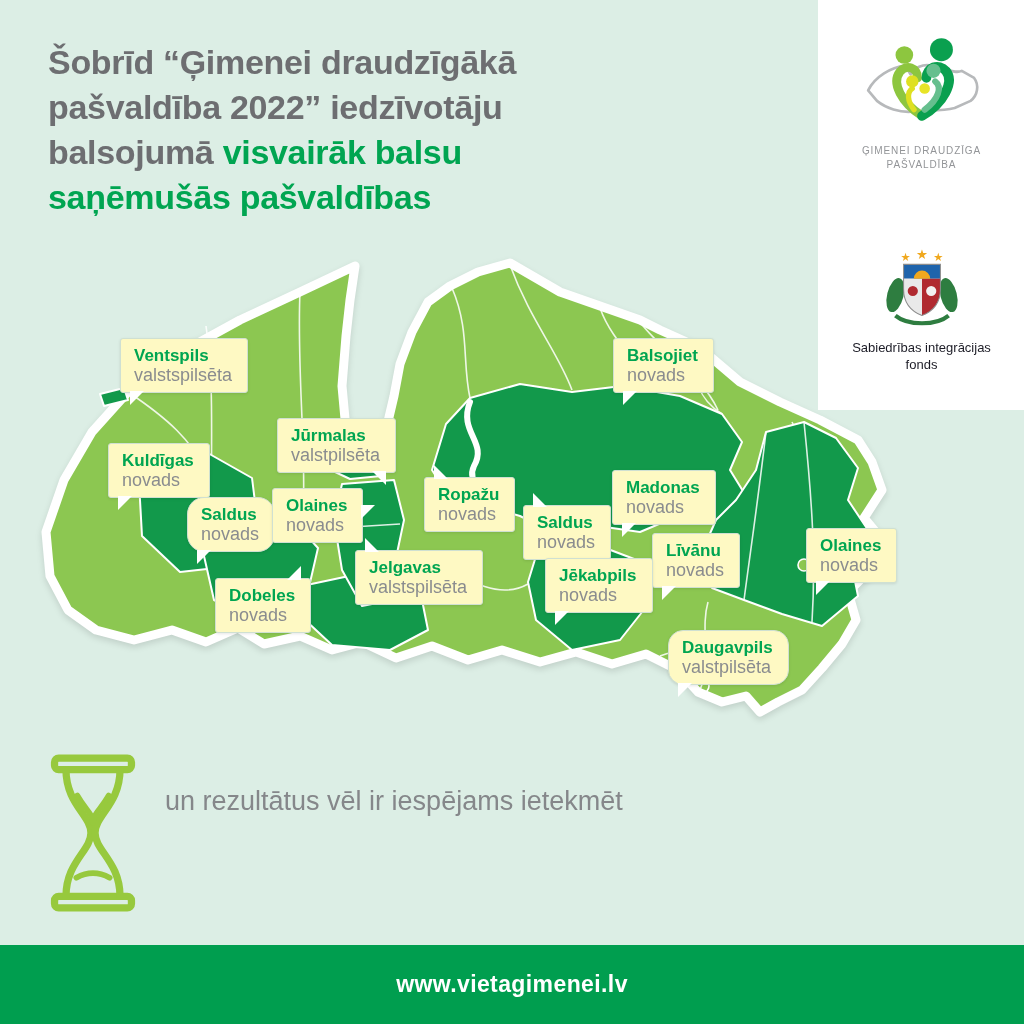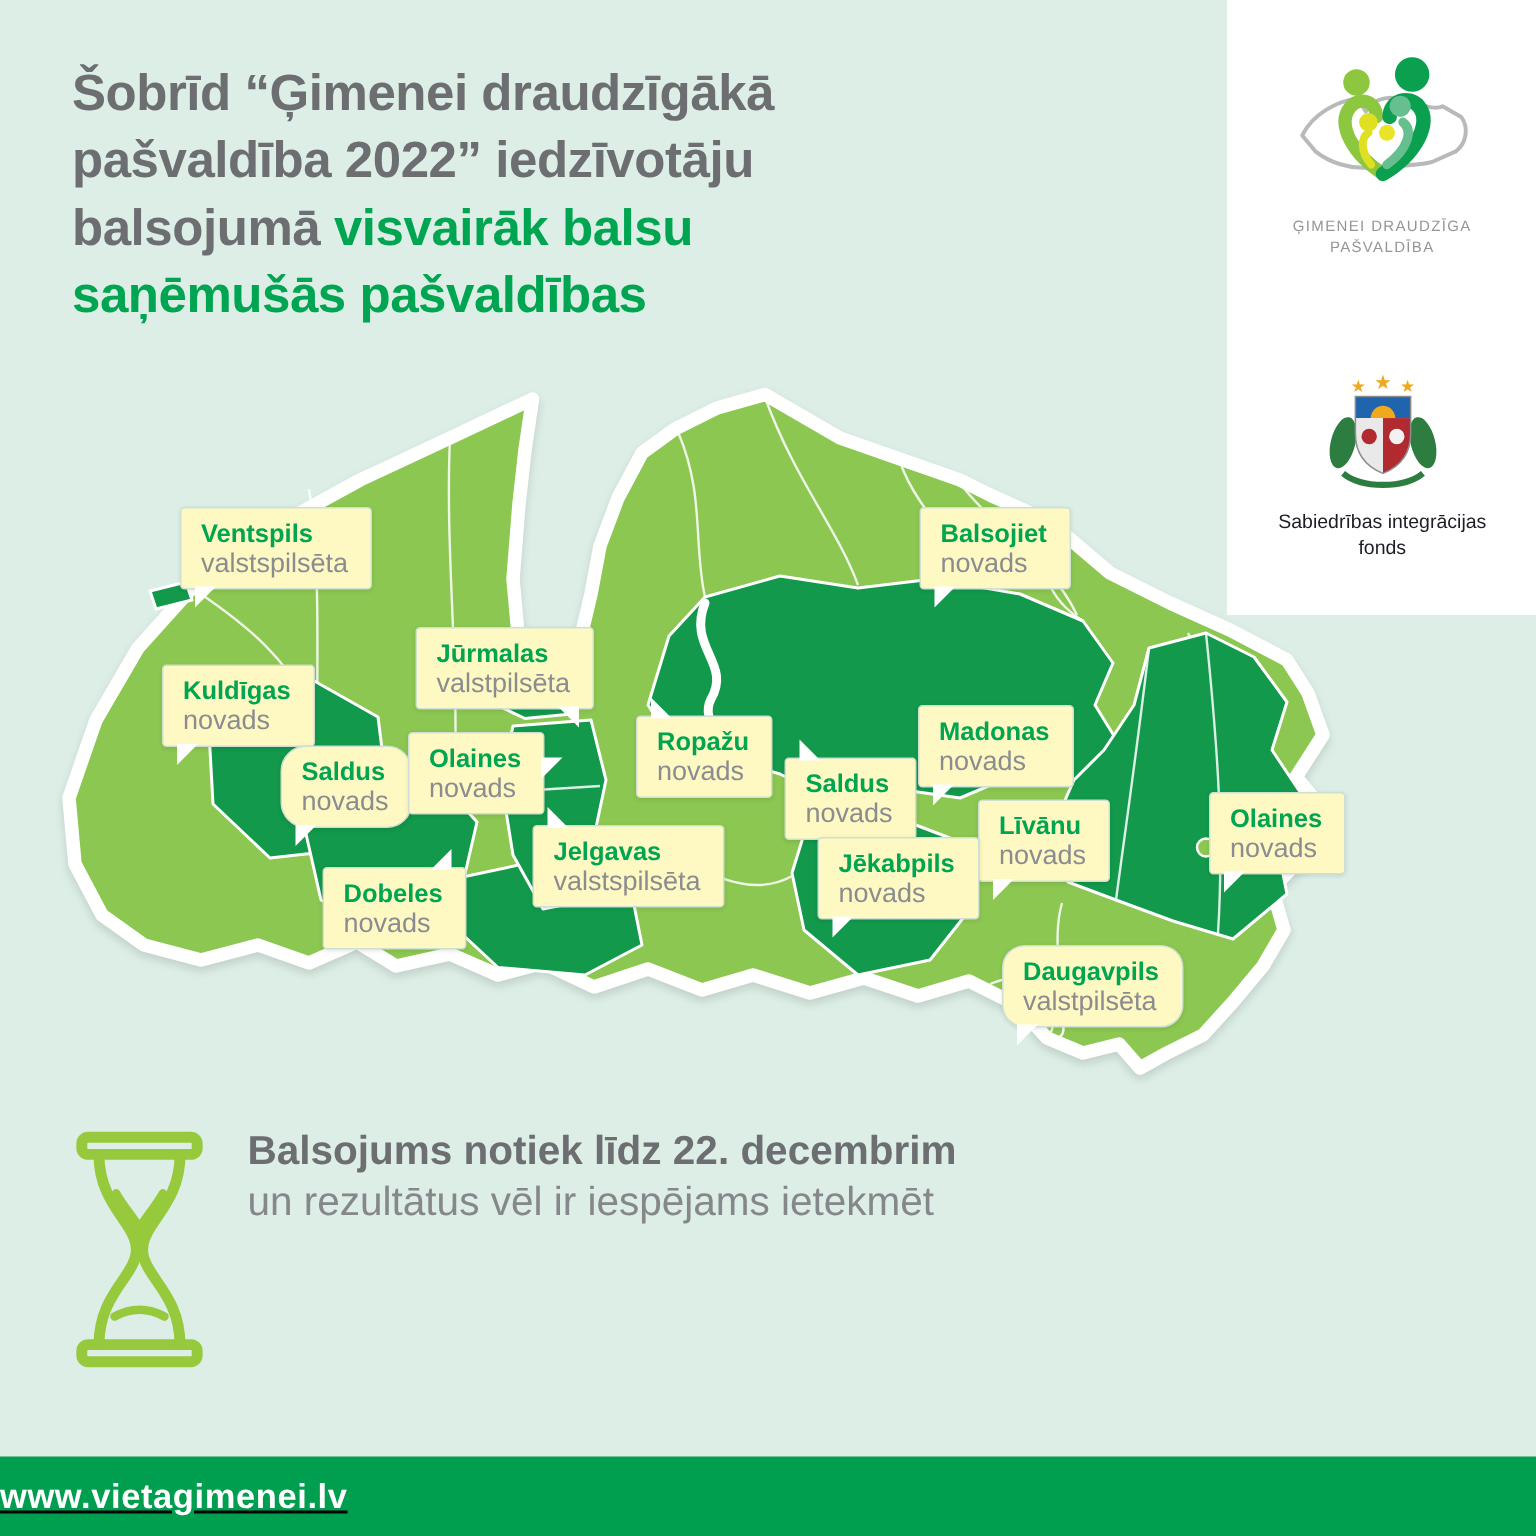--- a/index.html
+++ b/index.html
@@ -46,23 +46,23 @@
 
   .footer{position:absolute;left:46px;top:748px;z-index:4;}
   .hourglass{position:absolute;left:2px;top:6px;}
   .footer-text{position:absolute;left:119px;top:2px;width:700px;font-size:27px;color:var(--text-gray,#85878a);}
   .footer-text .row1{line-height:34px;}
   .footer-text .row2{line-height:34px;margin-top:26px;}
   .footer-text .b{font-weight:bold;color:var(--title-gray,#6d6e71);}
   .footer-text .g{font-weight:bold;color:var(--green-bright,#00a551);}
 
   .bottom-bar{
-    position:absolute;left:0;bottom:0;width:1024px;height:53px;z-index:7;
+    position:absolute;left:0;bottom:0;width:1024px;height:79px;z-index:7;
     background:var(--bar-green,#009e4f);
-    display:flex;align-items:center;text-decoration:underline;
+    display:flex;align-items:center;justify-content:center;
   }
   .bottom-bar .url{color:#ffffff;font-weight:bold;font-size:23px;letter-spacing:.4px;}
 </style>
 </head>
 <body>
 
 <div class="white-panel"></div>
 
 <div class="page-title"><span>Šobrīd “Ģimenei draudzīgākā pašvaldība 2022” iedzīvotāju balsojumā</span> <span class="green">visvairāk balsu saņēmušās pašvaldības</span></div>
 
@@ -231,21 +231,21 @@
       <rect x="6" y="4" width="74" height="11" rx="4"></rect>
       <rect x="6" y="137" width="74" height="11" rx="4"></rect>
       <path d="M 17 15 C 17 48 41 59 41 76 C 41 93 17 104 17 137"></path>
       <path d="M 69 15 C 69 48 45 59 45 76 C 45 93 69 104 69 137"></path>
       <path d="M 28 40 C 36 54 43 58 43 66 C 43 58 50 54 58 40" stroke-width="5.5"></path>
       <path d="M 27 119 C 38 113 48 113 59 119" stroke-width="5.5"></path>
     </g>
   </svg>
   <div class="footer-text">
     <div class="row1">
-      <span class="b">Balsojums notiek līdz 22. decembrim</span><br>
+      <br>
       <span>un rezultātus vēl ir iespējams ietekmēt</span>
     </div>
   </div>
 </div>
 
 <div class="bottom-bar">
   <span class="url">www.vietagimenei.lv</span>
 </div>
 
 </body></html>

